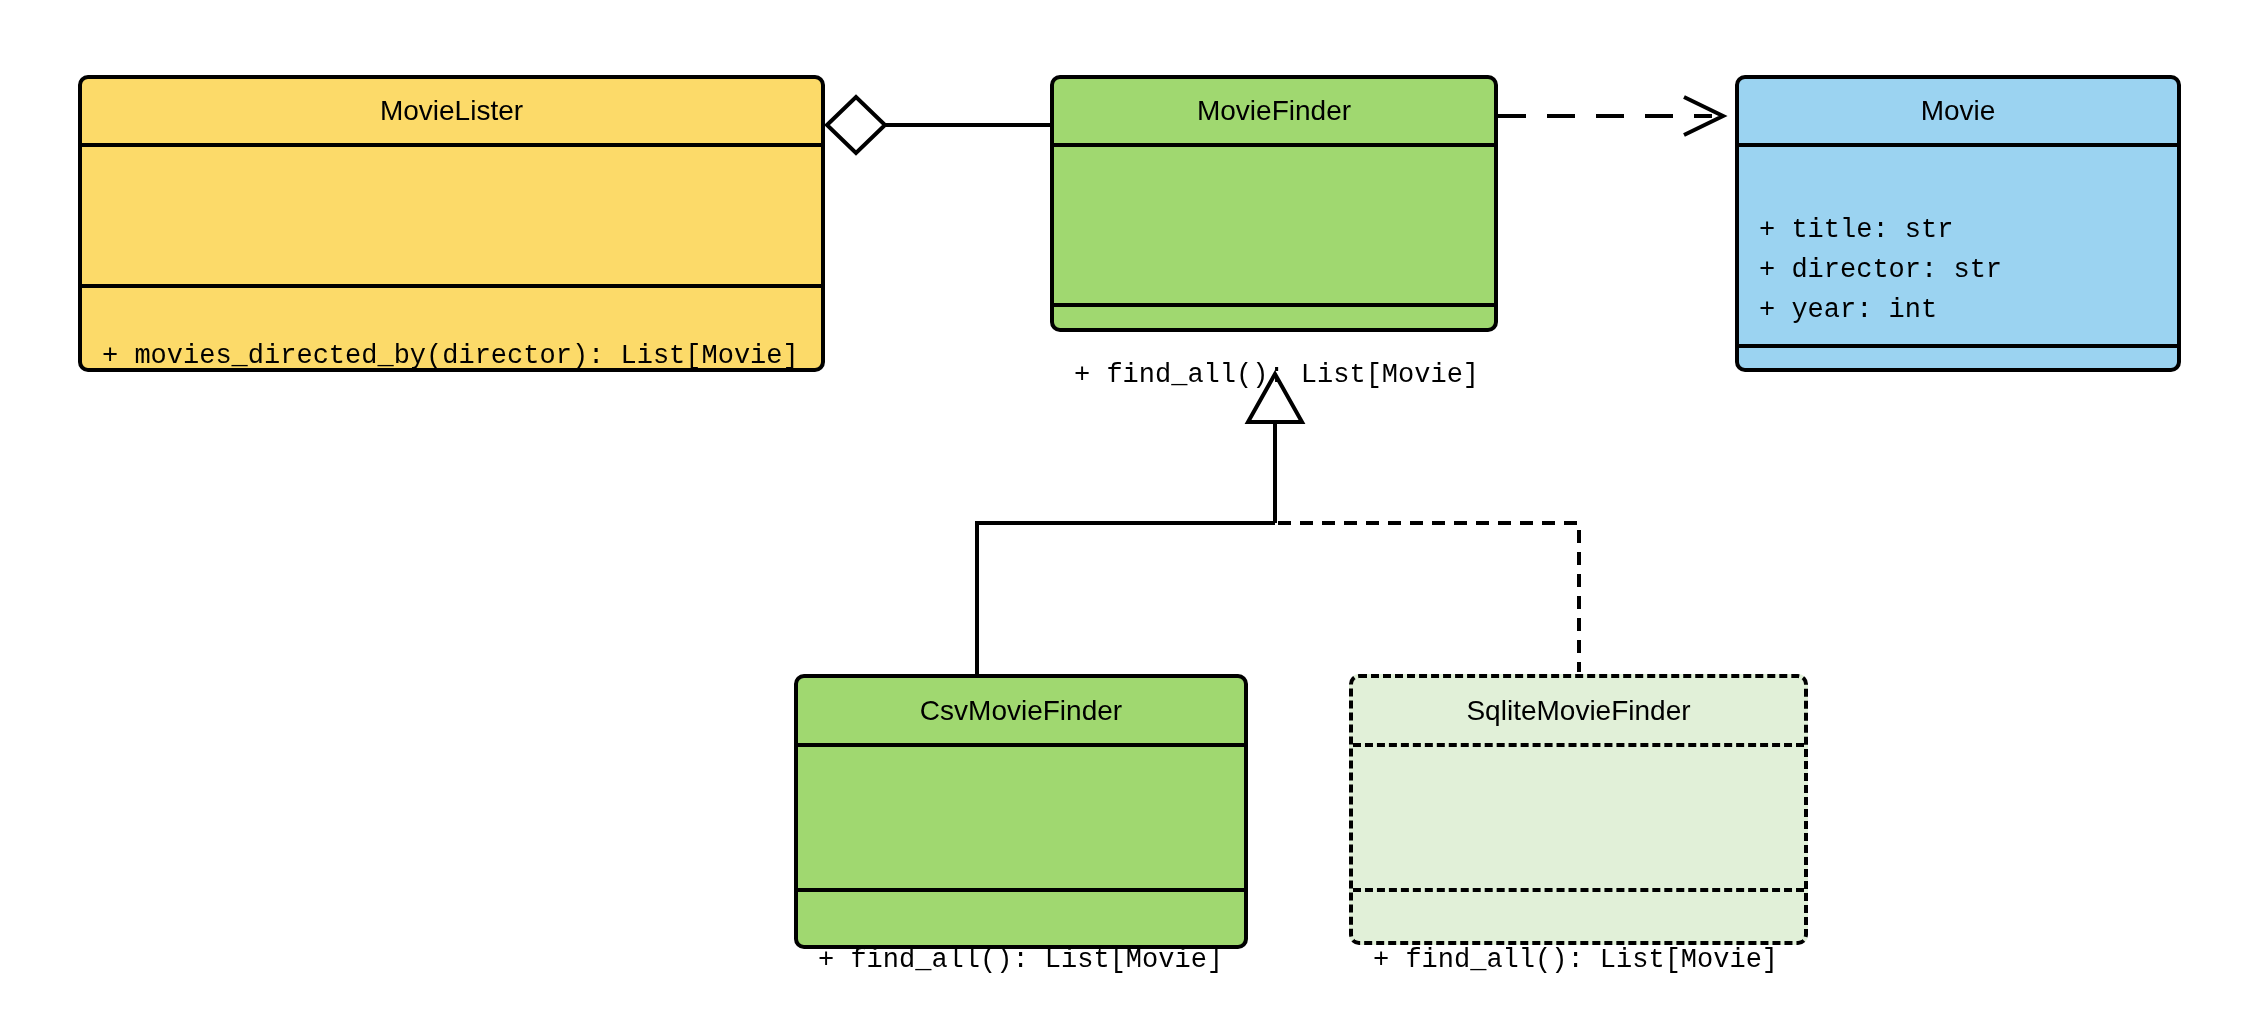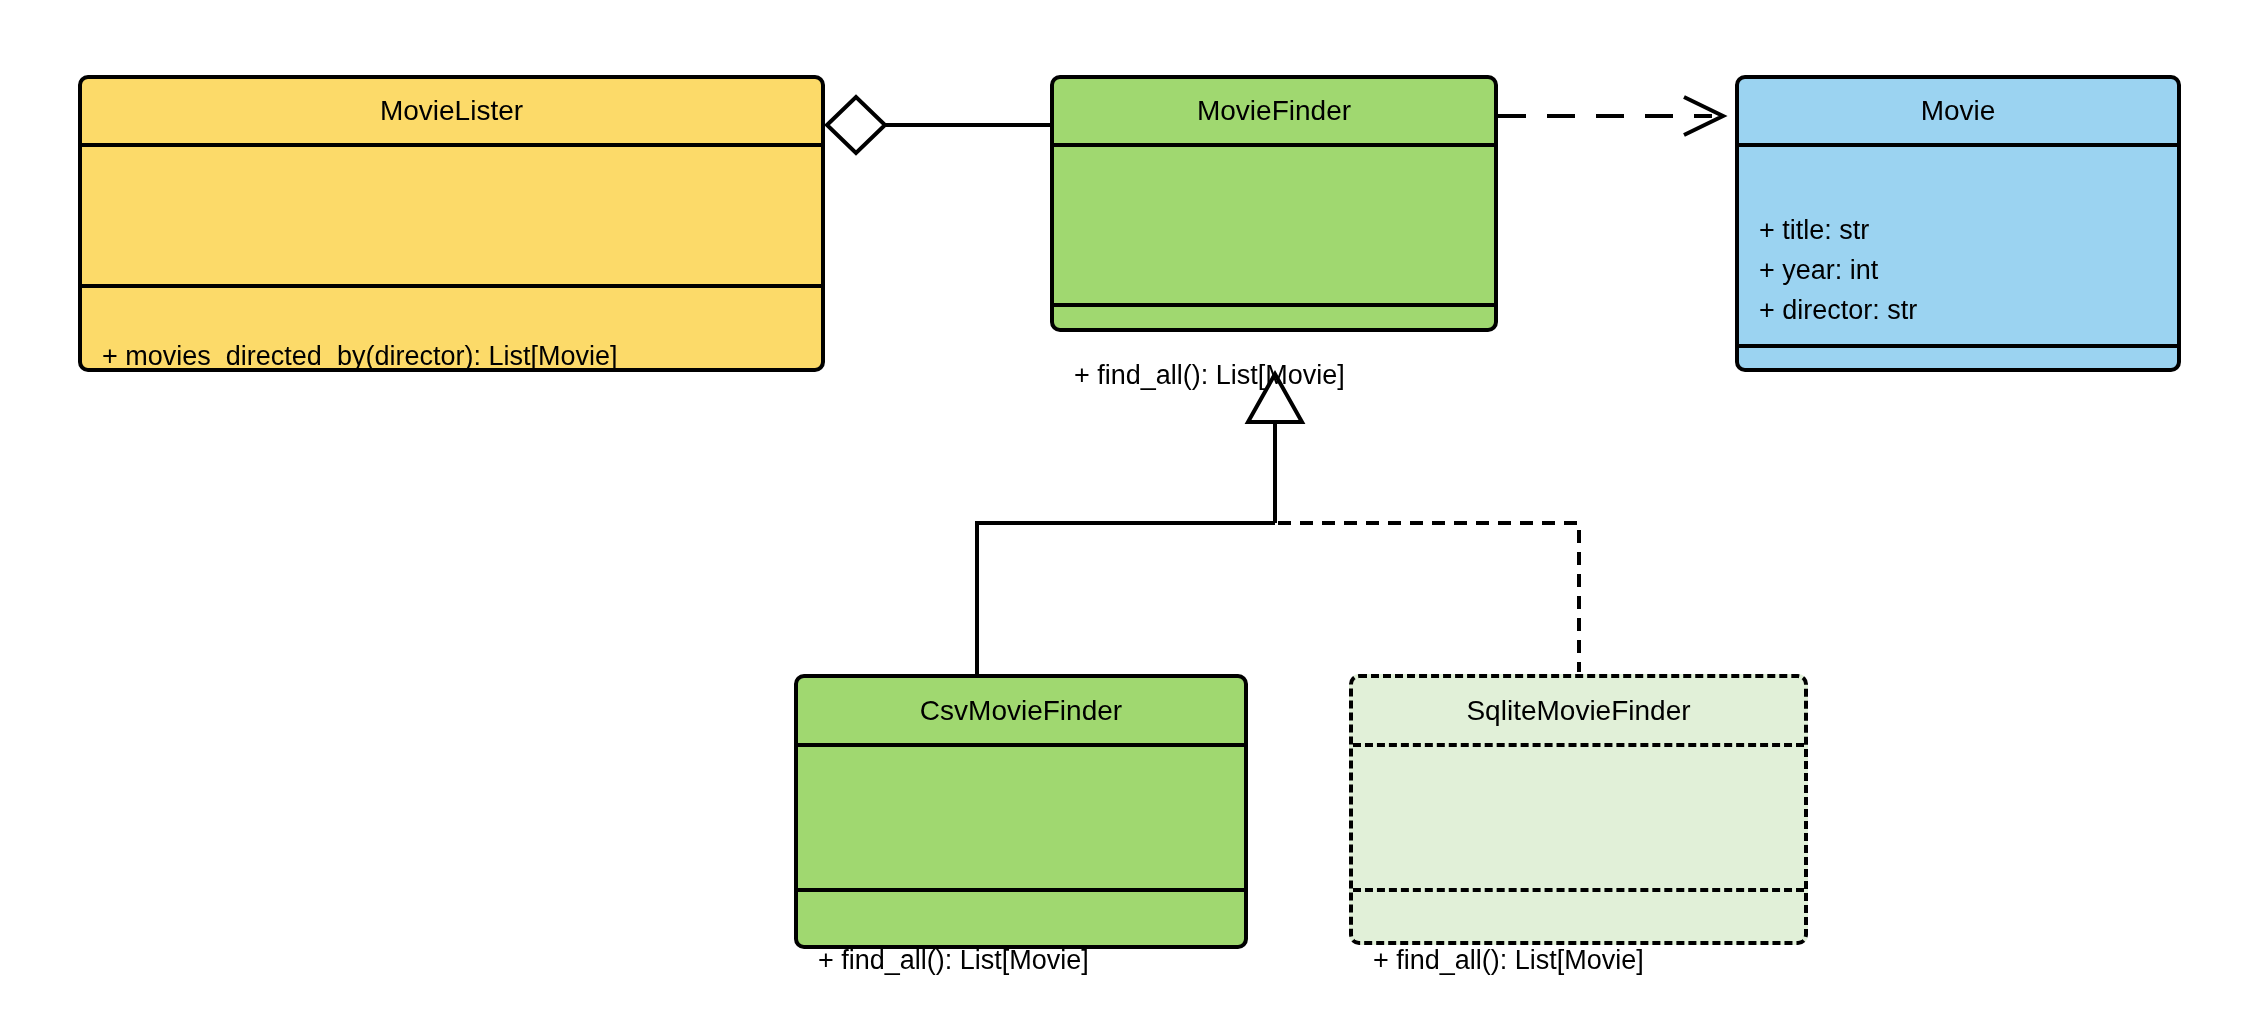--- a/index.html
+++ b/index.html
@@ -64,20 +64,21 @@
     flex-direction: column;
     justify-content: center;
     padding-left: 20px;
     padding-right: 14px;
   }
   .uml-member {
     font-size: 27px;
     line-height: 40px;
     white-space: nowrap;
     text-align: left;
+    font-family: Liberation Mono, monospace;
   }
 </style>
 </head>
 <body>
 
 <div id="canvas">
 
   <svg id="connector-layer" viewBox="0 0 2250 1011" xmlns="http://www.w3.org/2000/svg">
 
     <g>
@@ -113,22 +114,22 @@
     <div class="uml-attrs" style="height:108px"></div>
     <div class="uml-methods">
       <div class="uml-member">+ find_all(): List[Movie]</div>
     </div>
   </div>
 
   <div class="uml-class" style="left:1727px; top:75px; width:446px; height:297px; background:#9BD3F1;margin-left:8px;">
     <div class="uml-title" style="height:64px">Movie</div>
     <div class="uml-attrs" style="height:149px">
       <div class="uml-member">+ title: str</div>
+      <div class="uml-member">+ director: str</div>
       <div class="uml-member">+ year: int</div>
-      <div class="uml-member">+ director: str</div>
     </div>
     <div class="uml-methods"></div>
   </div>
 
   <div class="uml-class" style="left:750px; top:674px; width:454px; height:275px; background:#A0D870;margin-left:44px;">
     <div class="uml-title" style="height:65px">CsvMovieFinder</div>
     <div class="uml-attrs" style="height:93px"></div>
     <div class="uml-methods">
       <div class="uml-member">+ find_all(): List[Movie]</div>
     </div>

